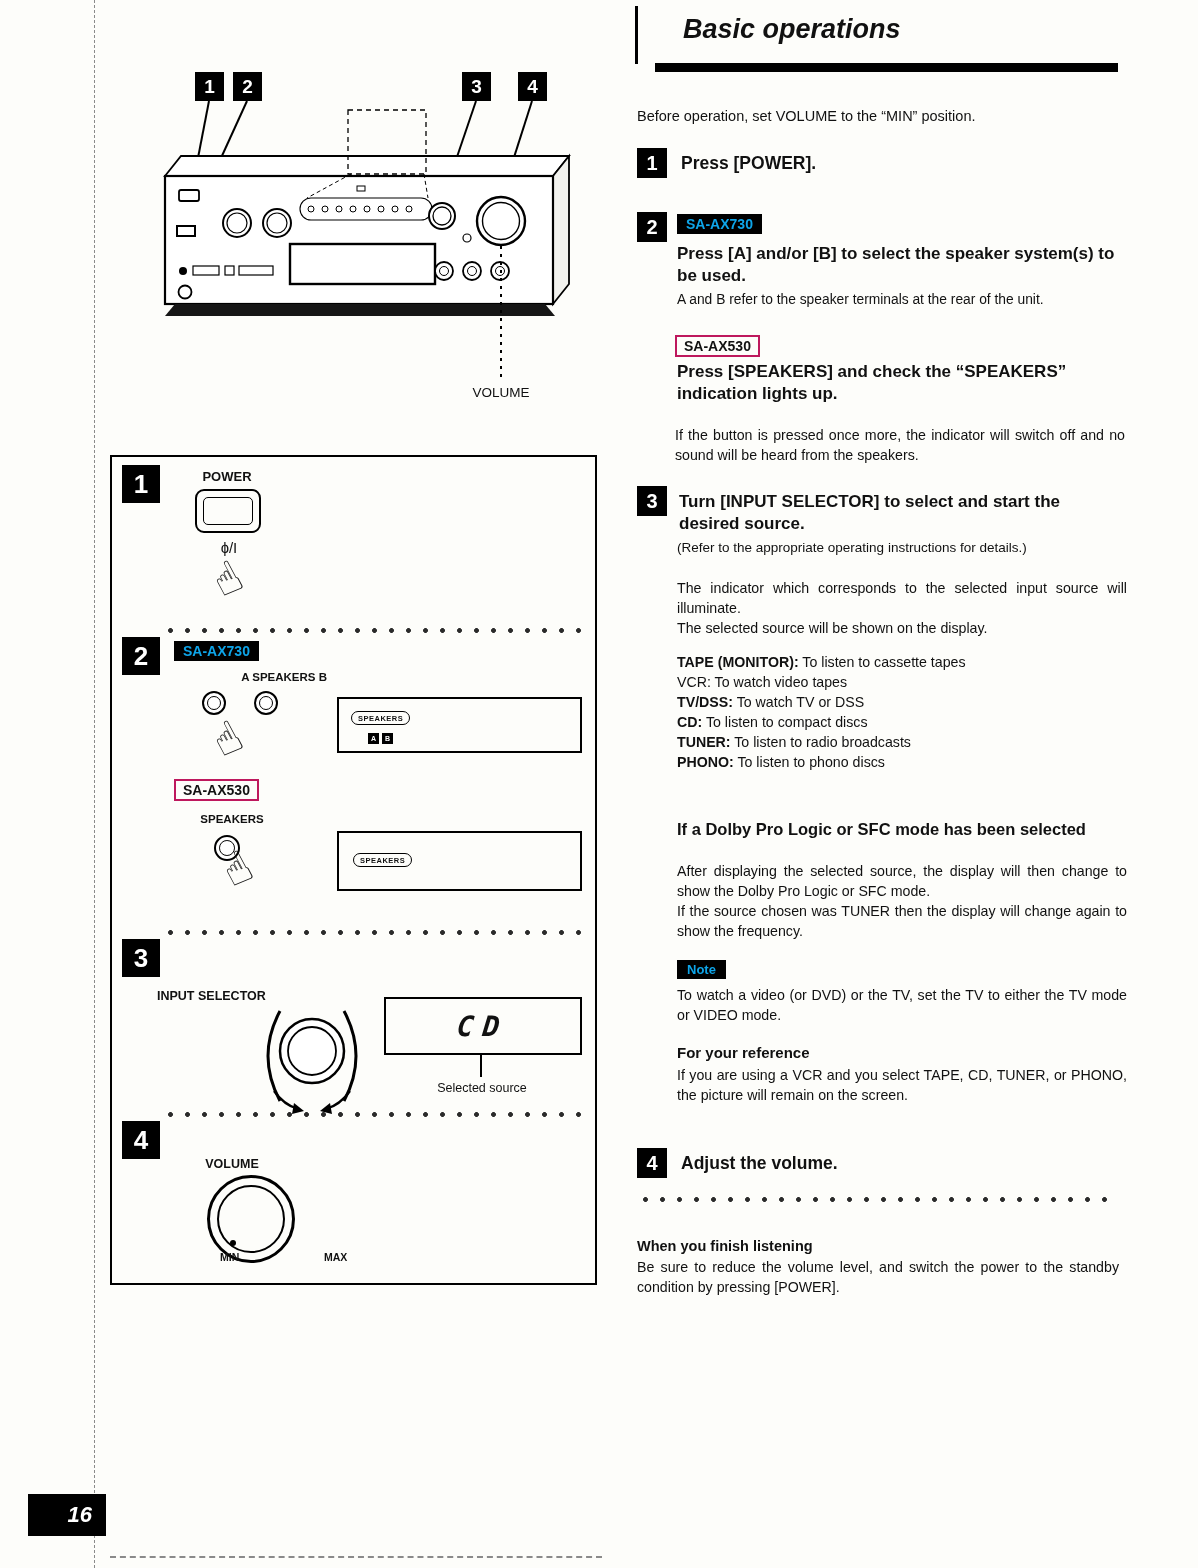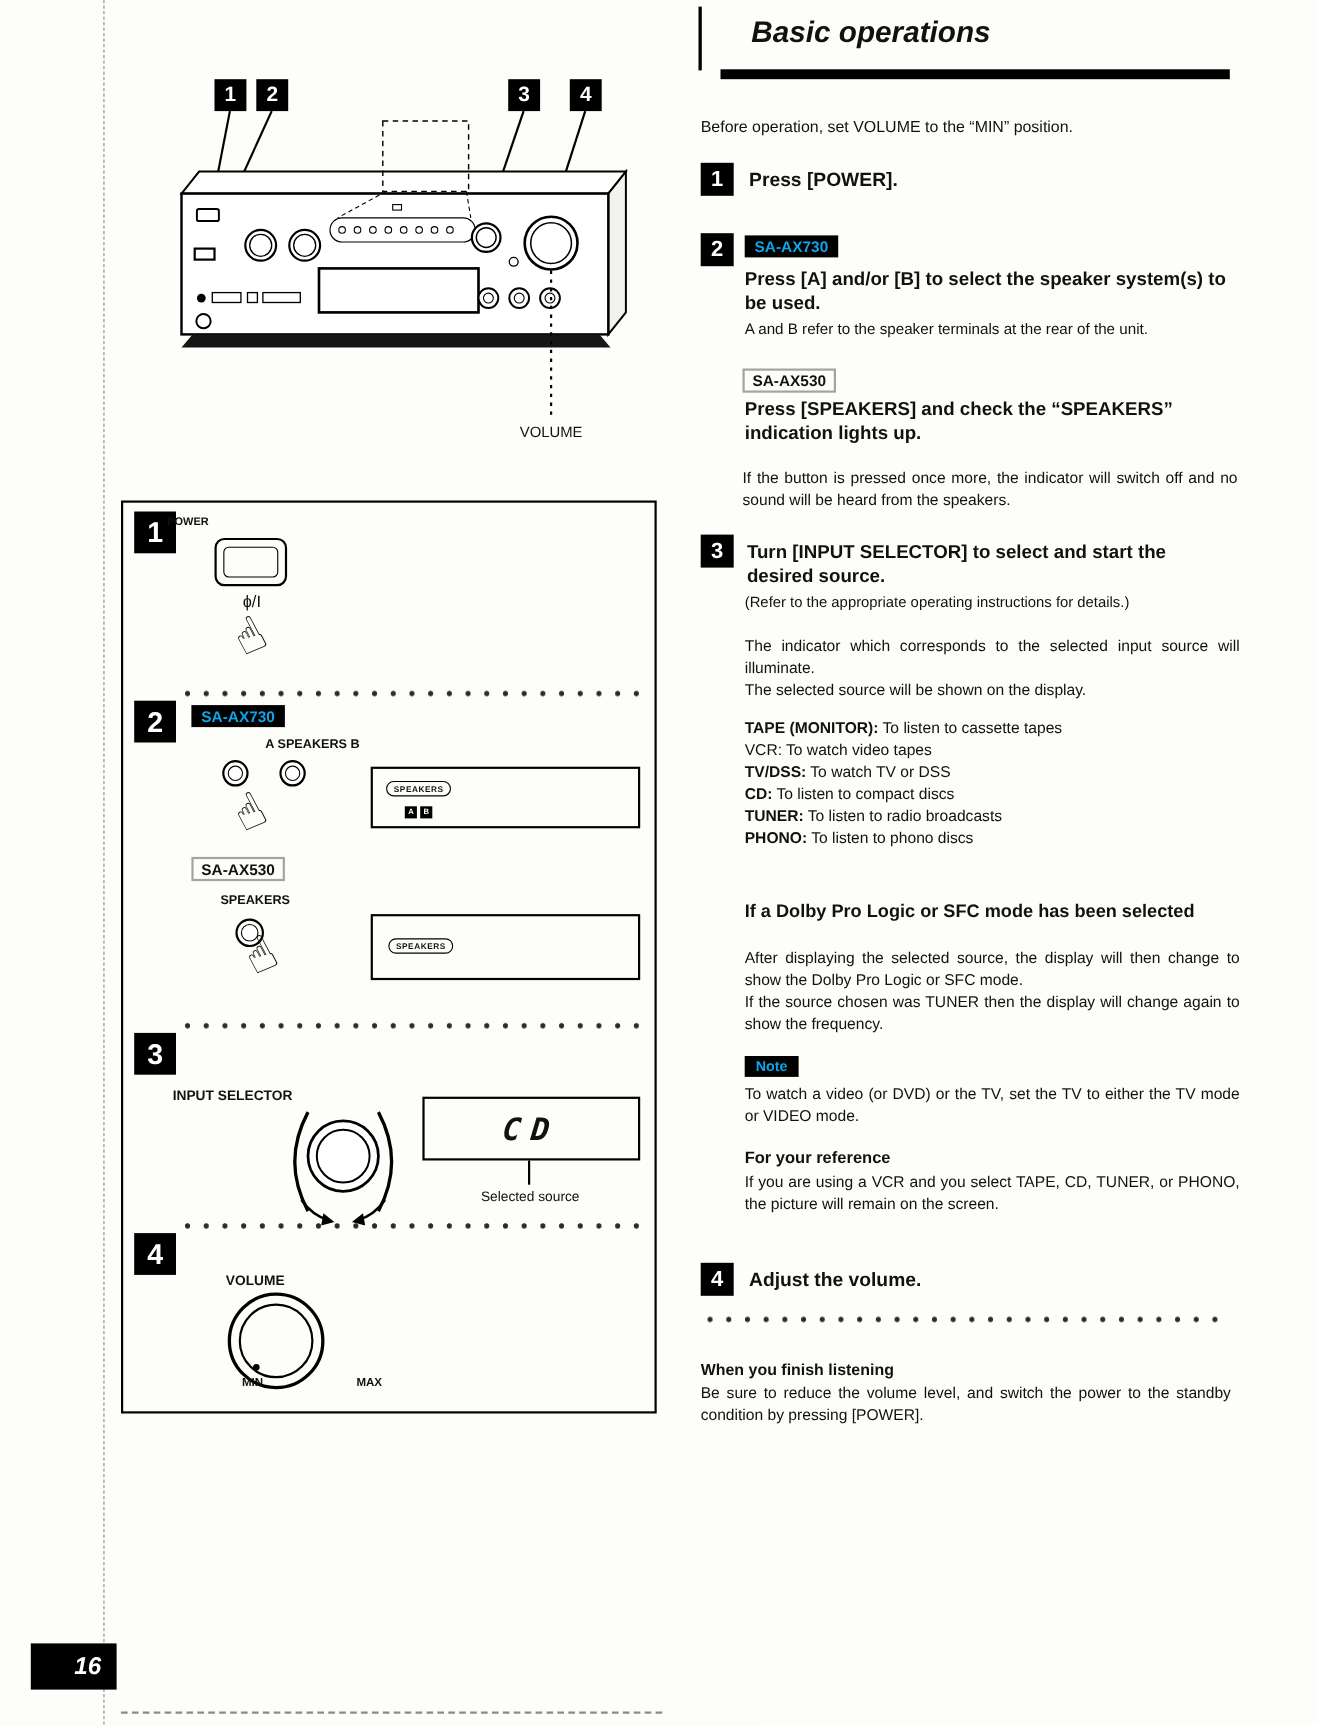--- a/index.html
+++ b/index.html
@@ -3,21 +3,21 @@
 <meta charset="utf-8">
 <style>
   * { margin:0; padding:0; box-sizing:border-box; }
   body { background:#e8e8e8; font-family:"Liberation Sans", sans-serif; }
   .page { position:relative; width:1198px; height:1568px; background:#fdfdfa; color:#111; margin:0 auto; overflow:hidden; }
   .abs { position:absolute; }
 
   
   .step-sq { background:#000; color:#fff; font-weight:700; display:flex; align-items:center; justify-content:center; }
   .badge-k { background:#000; color:#0ea5e9; font-weight:700; display:inline-block; padding:2px 9px; font-size:14px; }
-  .badge-x { border:2px solid #a3a3a3; font-weight:700; display:inline-block; padding:1px 7px; font-size:14px; }
+  .badge-x { border:2px solid #be185d; font-weight:700; display:inline-block; padding:1px 7px; font-size:14px; }
   .dots { height:7px; background-image: radial-gradient(circle, #2b2b2b 2.1px, transparent 2.7px); background-size:17px 7px; background-repeat:repeat-x; }
   .just { text-align:justify; }
   .body-txt { font-size:14.2px; line-height:1.4; }
   .hand { font-family:"DejaVu Sans", sans-serif; font-size:44px; display:inline-block; transform:rotate(-28deg); color:#111; line-height:1; }
   .ringset { position:absolute; border:2.5px solid #000; border-radius:50%; background:#fff; display:flex; align-items:center; justify-content:center; }
   .ringset .inner { border:1.8px solid #000; border-radius:50%; width:72%; height:72%; }
 
   
   .fold-line { border-left:1.5px dashed #8a8a8a; }
   .cut-line { border-top:2px dashed #8a8a8a; }
@@ -112,21 +112,21 @@
       </div>
 
     <div class="abs" style="left:350px; top:327px; width:112px; text-align:center; font-size:13.5px;">VOLUME</div>
   </div>
 
   <div class="abs big-box" style="left:110px; top:455px; width:487px; height:830px;">
 
     <div class="abs step-sq" style="left:10px; top:8px; width:38px; height:38px; font-size:26px;">
         <span>1</span>
       </div>
-    <div class="abs" style="left:40px; top:12px; width:150px; font-weight:700; font-size:10px;">POWER</div>
+    <div class="abs" style="left:40px; top:12px; width:150px; text-align:center; font-weight:700; font-size:13px;">POWER</div>
     <div class="abs" style="left:83px; top:32px; width:66px; height:44px; border:2.5px solid #000; border-radius:9px; display:flex; align-items:center; justify-content:center;">
       <div style="width:50px; height:28px; border:1.5px solid #000; border-radius:5px;"></div>
     </div>
     <div class="abs" style="left:92px; top:82px; width:50px; text-align:center; font-size:15px;">ɸ/I</div>
     <span class="abs hand" style="left:102px; top:100px;">☝</span>
 
     <div class="abs dots" style="left:50px; top:170px; width:420px;"></div>
 
     <div class="abs step-sq" style="left:10px; top:180px; width:38px; height:38px; font-size:26px;">
         <span>2</span>

